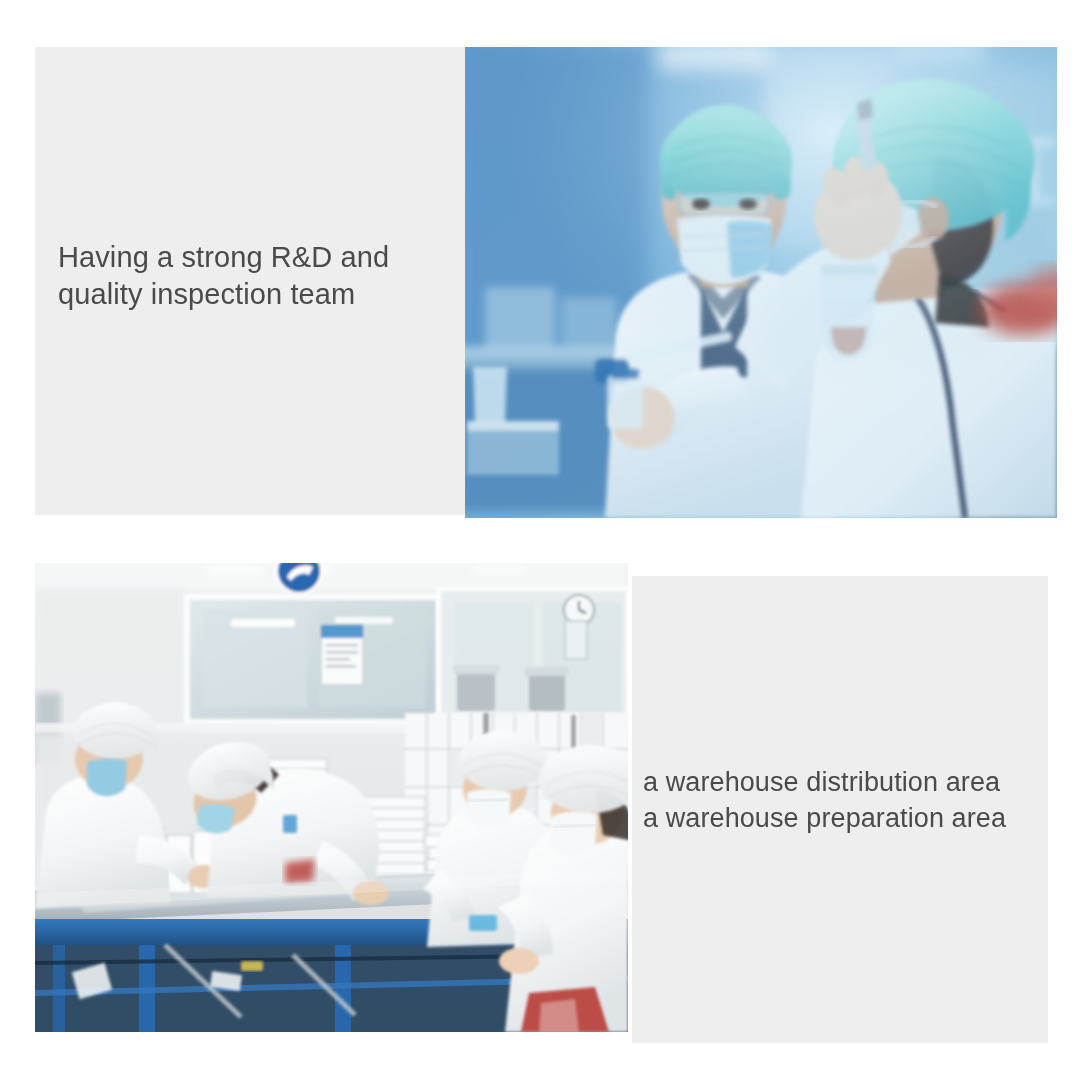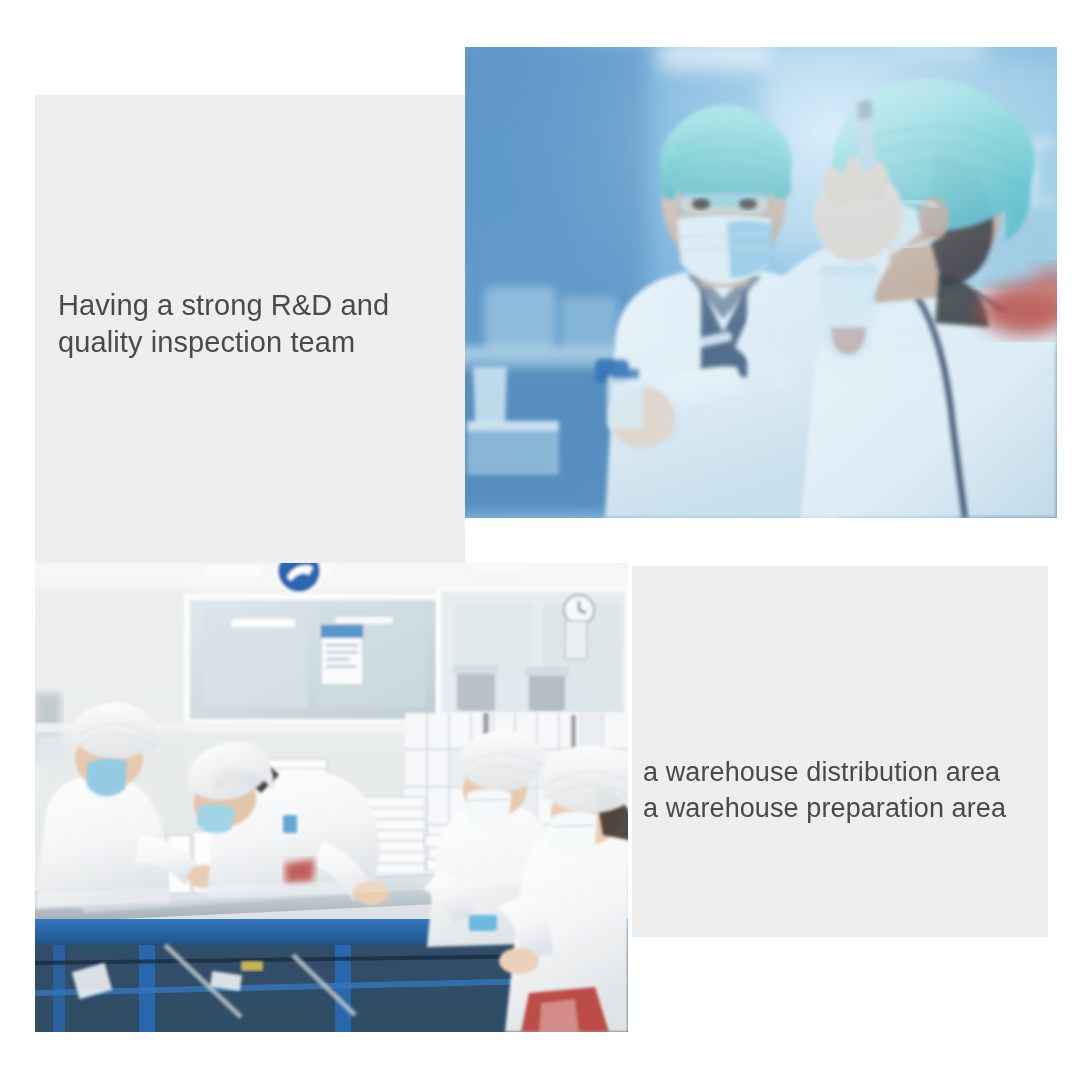--- a/index.html
+++ b/index.html
@@ -28,21 +28,20 @@
     width: 1022px;
     height: 471px;
   }
   .top-caption-panel {
     position: absolute;
     left: 0;
     top: 0;
     width: 430px;
     height: 468px;
     background: #eeeeee;
-    margin-top: 48px;
   }
   .top-caption-text {
     position: absolute;
     left: 23px;
     top: 192px;
     width: 400px;
     font-size: 29px;
     line-height: 1.28;
     color: #4a4a4a;
     letter-spacing: 0.1px;
@@ -71,23 +70,23 @@
     left: 0;
     top: 3px;
     width: 593px;
     height: 469px;
     overflow: hidden;
     background: #c8cfd4;
   }
   .bottom-caption-panel {
     position: absolute;
     left: 597px;
-    top: 6px;
+    top: 16px;
     width: 416px;
-    height: 371px;
+    height: 467px;
     background: #eeeeee;
   }
   .bottom-caption-text {
     position: absolute;
     left: 11px;
     top: 189px;
     width: 410px;
     font-size: 27px;
     line-height: 1.32;
     color: #4a4a4a;

